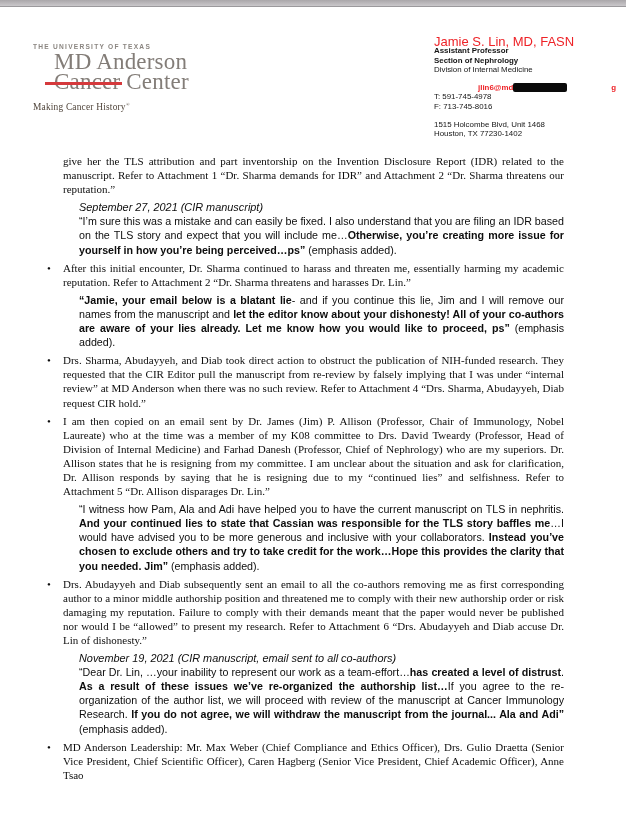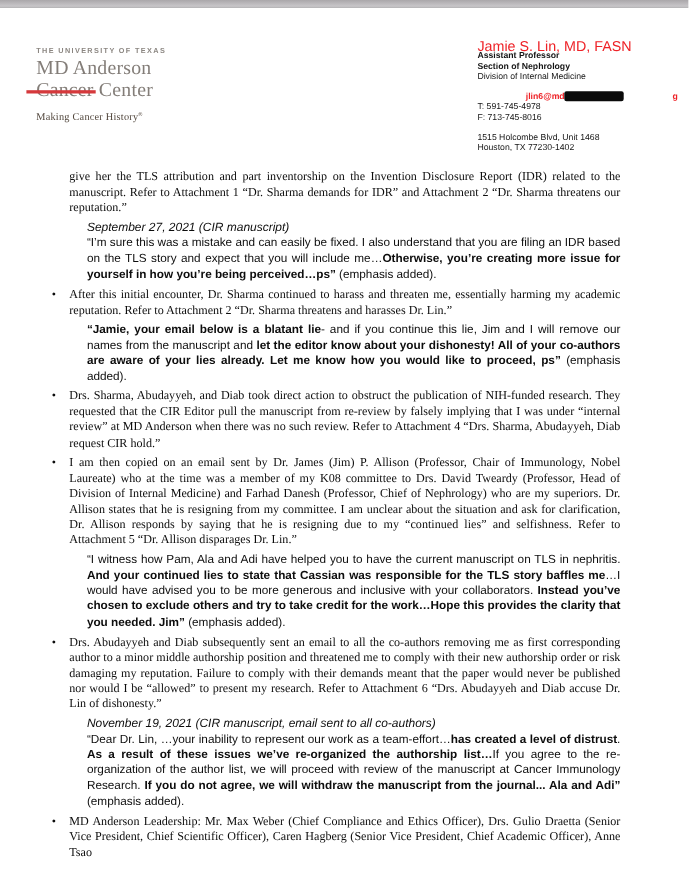--- a/index.html
+++ b/index.html
@@ -6,21 +6,21 @@
   body{
     width:626px;height:814px;background:#ffffff;position:relative;
     font-family:"Liberation Serif","DejaVu Serif",serif;color:#0d0d0d;overflow:hidden;
   }
   .top-bar{height:6px;background:linear-gradient(#aaa7aa,#cac8cb);border-bottom:1px solid #9b999c;}
   
   .letterhead{position:relative;height:140px;}
   .logo{position:absolute;left:33px;top:36px;color:#837d78;}
   .logo-univ{font-family:"Liberation Sans","DejaVu Sans",sans-serif;font-size:6.6px;font-weight:700;
     letter-spacing:1.25px;color:#8b8681;margin-bottom:2px;}
-  .logo-main{font-size:18px;line-height:19.5px;letter-spacing:.2px;}
+  .logo-main{font-size:23px;line-height:19.5px;letter-spacing:.2px;margin-left:21px;}
   .cancer{position:relative;display:inline-block;text-align:right;}
   .cancer::after{content:"";position:absolute;left:-9px;right:-2px;top:54%;height:2.6px;background:#d5393c;}
   .tagline{margin-top:11px;font-size:9.4px;color:#50453b;letter-spacing:.2px;}
   .tagline sup{font-size:5px;}
   .contact{position:absolute;left:434px;top:30px;font-family:"Liberation Sans","DejaVu Sans",sans-serif;
     font-size:7.9px;line-height:9.3px;color:#151515;}
   .contact .name{color:#ee2227;font-weight:400;font-size:13px;}
   .contact .b{font-weight:700;}
   .contact .red{color:#ee2227;font-weight:700;padding-left:44px;}
   .vgap{height:9px;}

